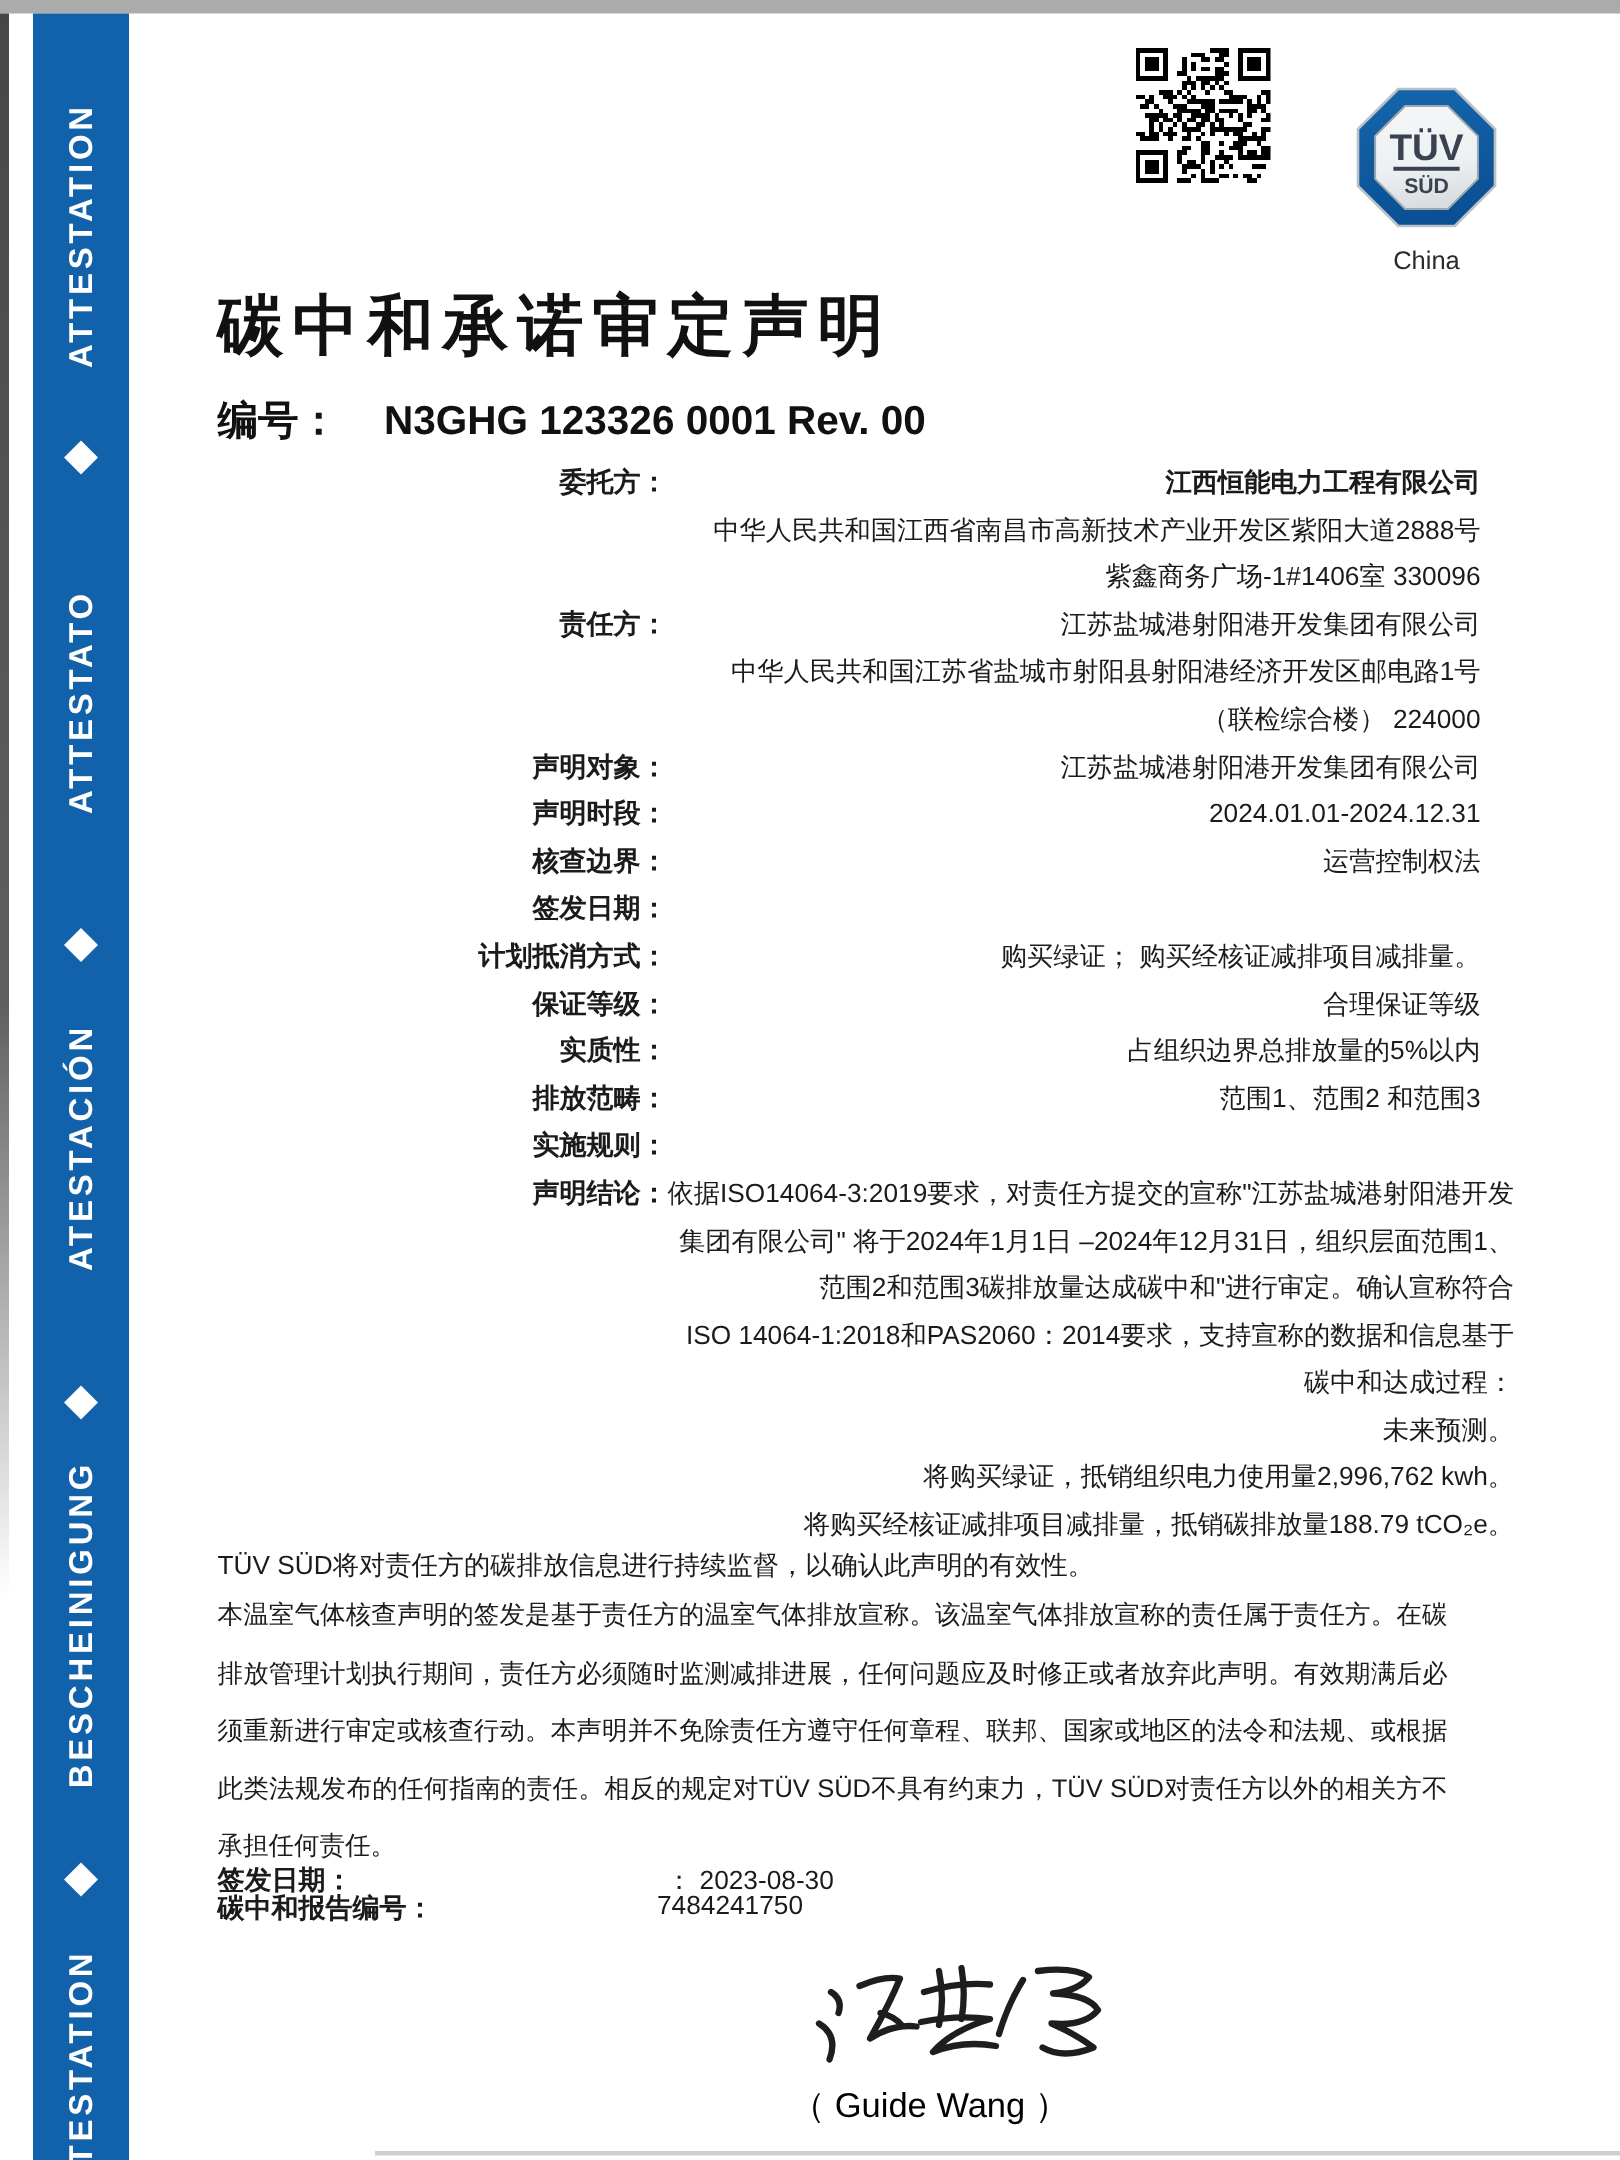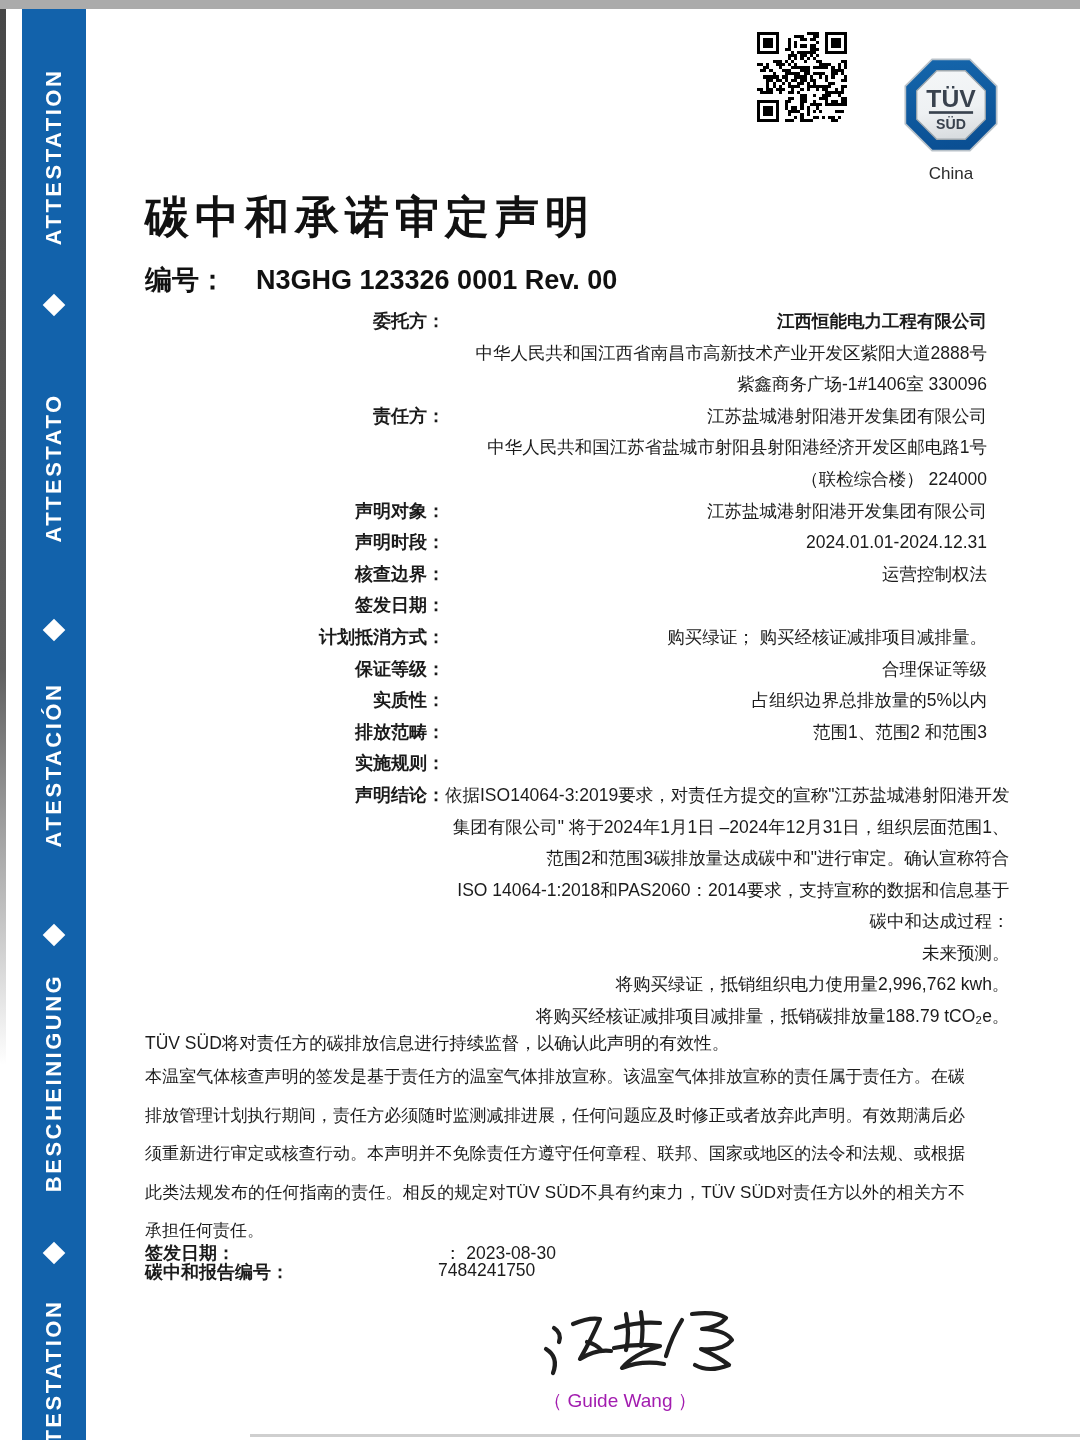--- a/index.html
+++ b/index.html
@@ -48,21 +48,21 @@
   .disclaimer{position:absolute;left:145px;top:1058px;width:820px;
     font-size:17px;line-height:38.5px;text-align:justify;}
   .bottom-row{position:absolute;left:145px;display:flex;font-size:17.5px;}
   .bottom-row .b-label{width:293px;flex:0 0 293px;font-size:18px;font-weight:700;white-space:nowrap;}
   #report-row{top:1260px;}
   #issue-row{top:1241px;}
   #issue-row .b-value{margin-left:6px;}
   
   .signature-svg{position:absolute;left:540px;top:1302px;}
   .signature-name{position:absolute;left:470px;top:1388px;width:300px;text-align:center;
-    font-size:19px;color:#a21caf;}
+    font-size:23px;color:#000000;}
 </style>
 </head>
 <body>
 
 <div class="top-strip"></div>
 <div class="left-edge-line"></div>
 <div class="bottom-edge-line"></div>
 
 <div class="sidebar-bar"></div>
 <div id="sidebar-words">

